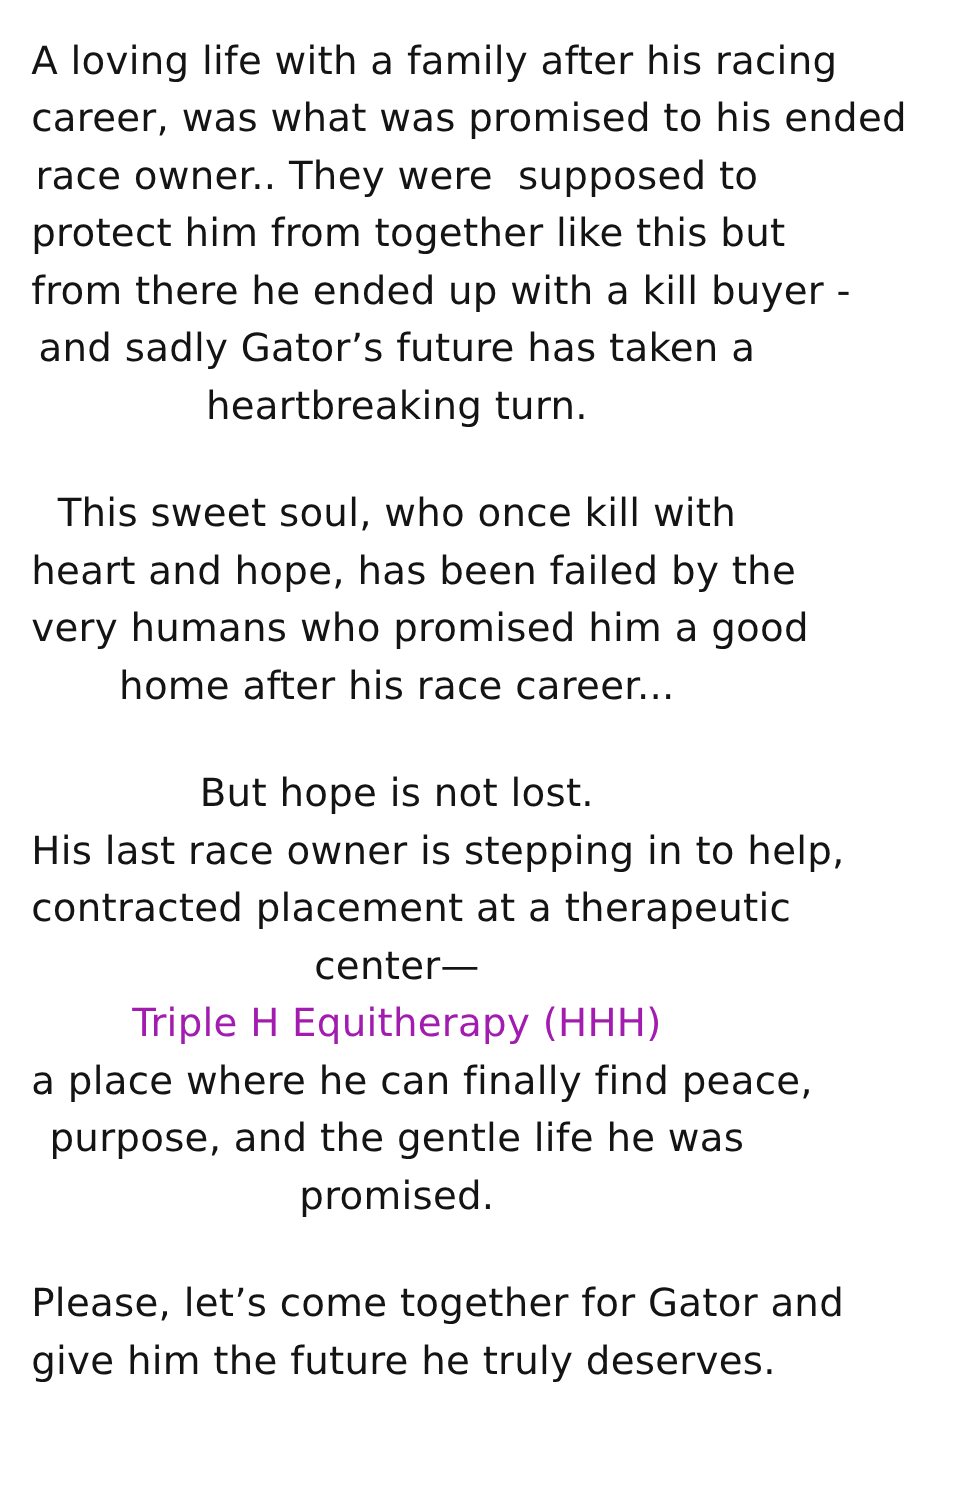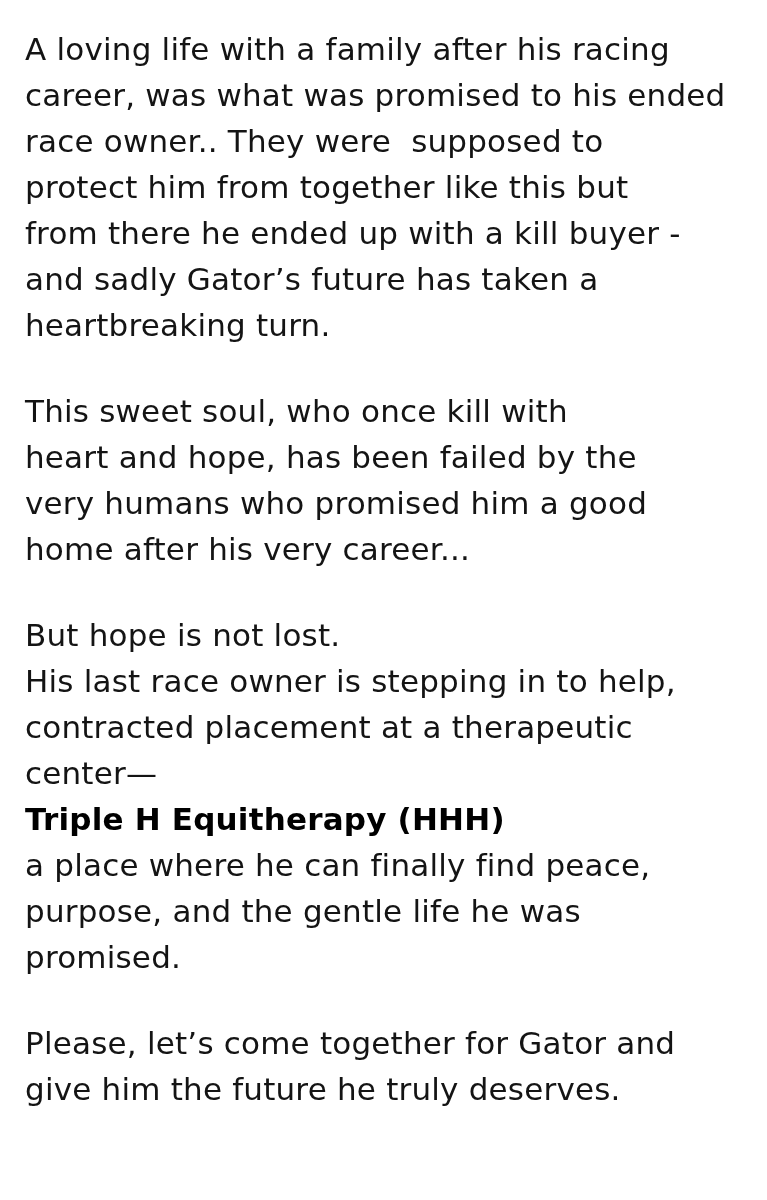--- a/index.html
+++ b/index.html
@@ -11,55 +11,56 @@
     width: 767px;
     height: 1200px;
     overflow: hidden;
     font-family: "DejaVu Sans", "Liberation Sans", sans-serif;
   }
   .text-block {
     box-sizing: border-box;
     width: 622px;
     padding: 26px 12px 0 25px;
     color: #141414;
+    text-align: center;
   }
   .paragraph {
     margin: 0 0 40px 0;
   }
   .line {
     font-size: 31px;
     line-height: 46px;
     letter-spacing: 0.2px;
     white-space: pre;
     color: #141414;
   }
   .line.link {
-    color: #000000;
-    font-weight: bold;
+    color: #a21caf;
+    font-weight: normal;
     cursor: pointer;
   }
 </style>
 </head>
 <body>
 
 <div class="text-block">
     <div class="paragraph">
       <div class="line">A loving life with a family after his racing</div>
       <div class="line">career, was what was promised to his ended</div>
       <div class="line">race owner.. They were  supposed to</div>
       <div class="line">protect him from together like this but</div>
       <div class="line">from there he ended up with a kill buyer -</div>
       <div class="line">and sadly Gator’s future has taken a</div>
       <div class="line">heartbreaking turn.</div>
     </div>
     <div class="paragraph">
       <div class="line">This sweet soul, who once kill with</div>
       <div class="line">heart and hope, has been failed by the</div>
       <div class="line">very humans who promised him a good</div>
-      <div class="line">home after his very career...</div>
+      <div class="line">home after his race career...</div>
     </div>
     <div class="paragraph">
       <div class="line">But hope is not lost.</div>
       <div class="line">His last race owner is stepping in to help,</div>
       <div class="line">contracted placement at a therapeutic</div>
       <div class="line">center—</div>
       <div class="line link">Triple H Equitherapy (HHH)</div>
       <div class="line">a place where he can finally find peace,</div>
       <div class="line">purpose, and the gentle life he was</div>
       <div class="line">promised.</div>

